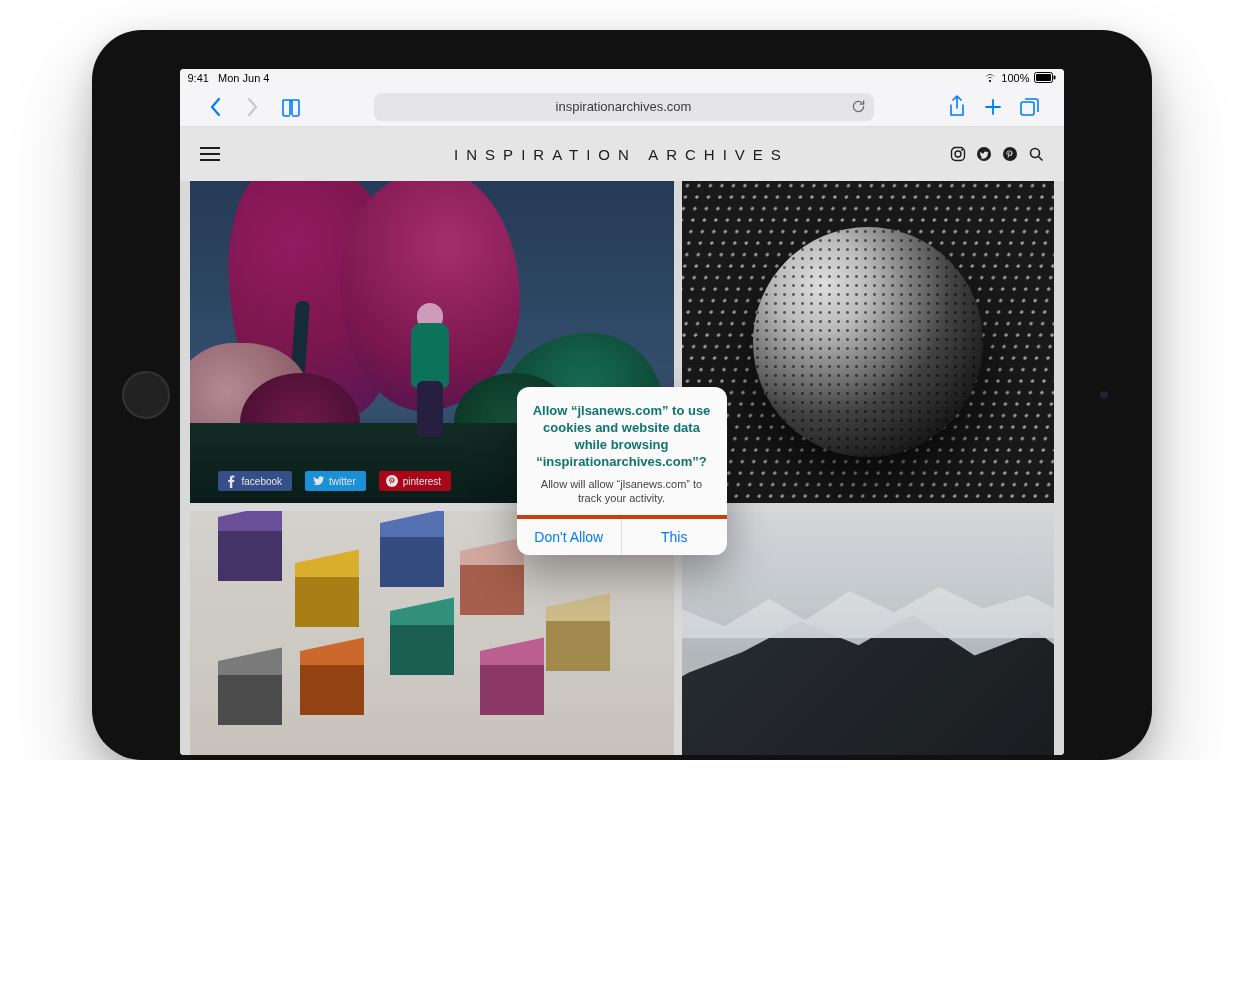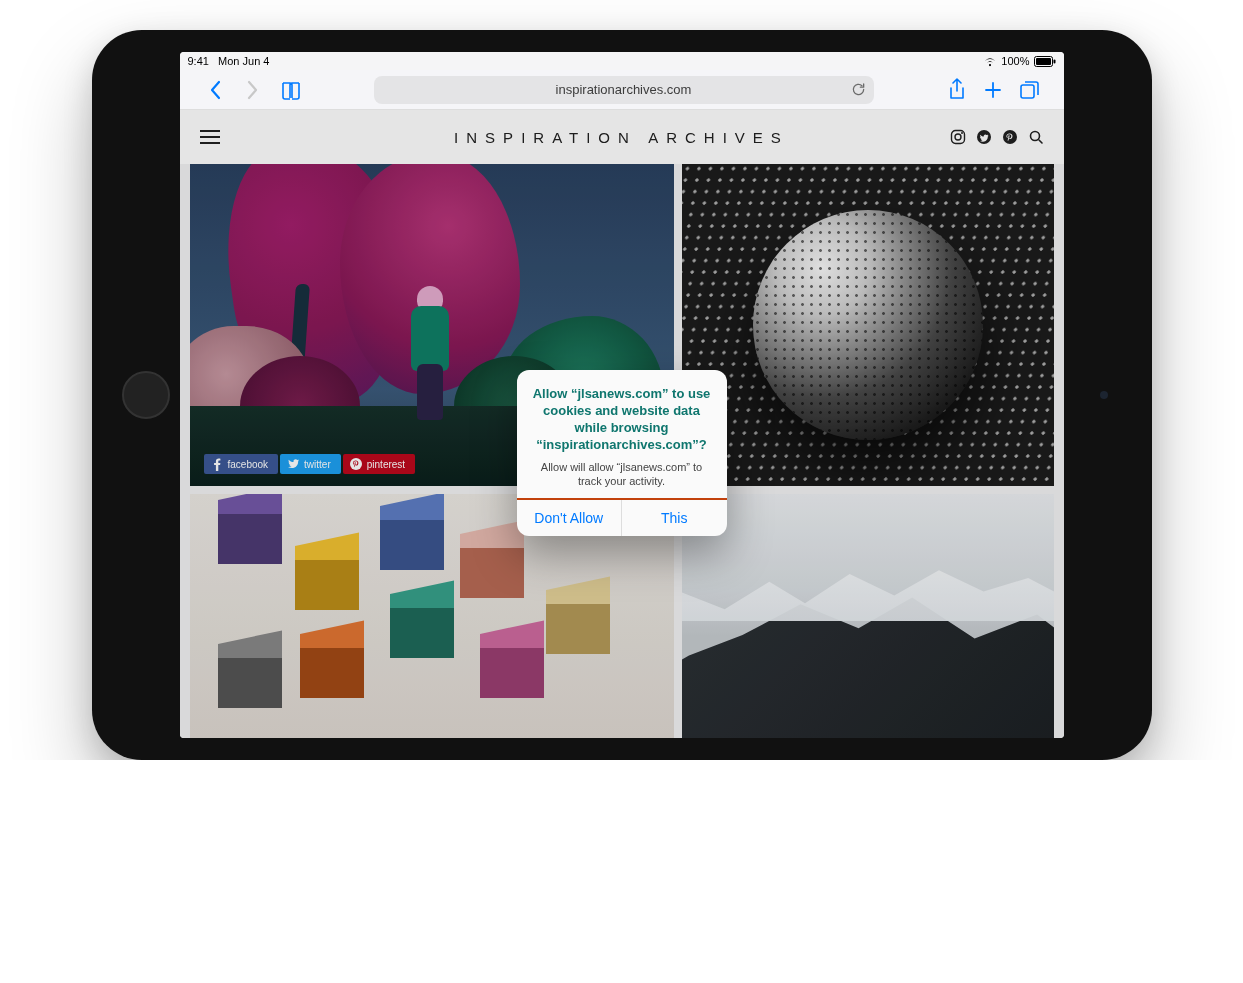--- a/index.html
+++ b/index.html
@@ -44,33 +44,34 @@
   }
   .screen {
     width: 100%;
     height: 100%;
     background: #f5f5f6;
     border-radius: 4px;
     overflow: hidden;
     position: relative;
     display: flex;
     flex-direction: column;
+    margin-top: 17px;
   }
   
   .status-bar {
     height: 18px;
     display: flex;
     align-items: center;
     justify-content: space-between;
     font-size: 11px;
     padding: 0 8px;
     color: #000;
     background: #f5f5f6;
   }
-  .status-right { display: flex; align-items: center; gap: 4px; }
+  .status-right { display: flex; align-items: flex-start; gap: 4px; }
   .wifi-icon, .battery-icon { display: inline-flex; }
   
   .toolbar {
     height: 40px;
     background: rgba(245,245,248,0.9);
     border-bottom: 1px solid #ddd;
     display: flex;
     align-items: center;
     padding: 0 20px;
     gap: 8px;
@@ -155,21 +156,21 @@
   .t1-trunk2 { position:absolute; left:238px; top:140px; width:12px; height:160px; background:#15283a; border-radius:6px; }
   .t1-bush1 { position:absolute; left:-20px; bottom:40px; width:140px; height:120px; background: radial-gradient(circle at 40% 40%, #c99aa4, #8c5663); border-radius:50% 50% 40% 60% / 60% 50% 60% 40%; }
   .t1-bush2 { position:absolute; left:50px; bottom:30px; width:120px; height:100px; background: radial-gradient(circle, #7a1d4f, #4e1036); border-radius:50%; }
   .t1-bush3 { position:absolute; right:10px; bottom:40px; width:160px; height:130px; background: radial-gradient(circle, #1f8265, #0c4834); border-radius:55% 45% 50% 50% / 50% 60% 40% 50%; }
   .t1-bush4 { position:absolute; right:100px; bottom:30px; width:120px; height:100px; background: radial-gradient(circle, #1d6048, #0a3324); border-radius:50%; }
   .t1-ground { position:absolute; left:0; right:0; bottom:0; height:80px; background:linear-gradient(to bottom, #16302a, #0b201c); }
   .t1-person { position:absolute; left:215px; bottom:60px; width:52px; height:140px; }
   .t1-person .hood { position:absolute; top:0; left:12px; width:26px; height:26px; background:#e6add0; border-radius:50% 50% 40% 40%; }
   .t1-person .body { position:absolute; top:20px; left:6px; width:38px; height:65px; background:#0f7f67; border-radius:10px 10px 6px 6px; }
   .t1-person .legs { position:absolute; top:78px; left:12px; width:26px; height:56px; background:#2b2347; border-radius:6px 6px 4px 4px; }
-  .share-bar { position:absolute; left:14px; bottom:12px; display:flex; gap:2px; z-index:2; }
+  .share-bar { position:absolute; left:28px; bottom:12px; display:flex; gap:13px; z-index:2; }
   .share-bar .sb { display:flex; align-items:center; height:20px; border-radius:2px; font-size:10px; color:#fff; padding:0 10px 0 24px; position:relative; }
   .share-bar .sb .ic { position:absolute; left:6px; top:3px; width:14px; height:14px; }
   .sb.fb { background:#3b5998; }
   .sb.tw { background:#1da1f2; }
   .sb.pn { background:#bd081c;padding-left:24px; }
   
   .tile2 {
     background: #1c1c1c;
     grid-column: 2;
     grid-row: 1;
@@ -243,21 +244,21 @@
     background: #fafafa;
     border-radius: 12px;
     box-shadow: 0 18px 44px rgba(0,0,0,0.35);
     z-index: 20;
     text-align: center;
     overflow: hidden;
   }
   .alert-body { padding: 16px 14px 10px; }
   .alert-title { font-size: 13px; font-weight: 600; color:#0f766e; line-height: 1.3; }
   .alert-msg { font-size: 11px; color:#444; margin-top:6px; line-height:1.3; }
-  .alert-actions { display:flex; border-top:2px solid #c2410c; }
+  .alert-actions { display:flex; border-top:4px solid #c2410c; }
   .alert-actions button {
     flex:1; background:none; border:none; padding:10px 0; font-size:14px; color:#007aff;
   }
   .alert-actions button + button { border-left:1px solid #ddd; }
 
   svg { display:block; }
 </style>
 </head>
 <body>
 

